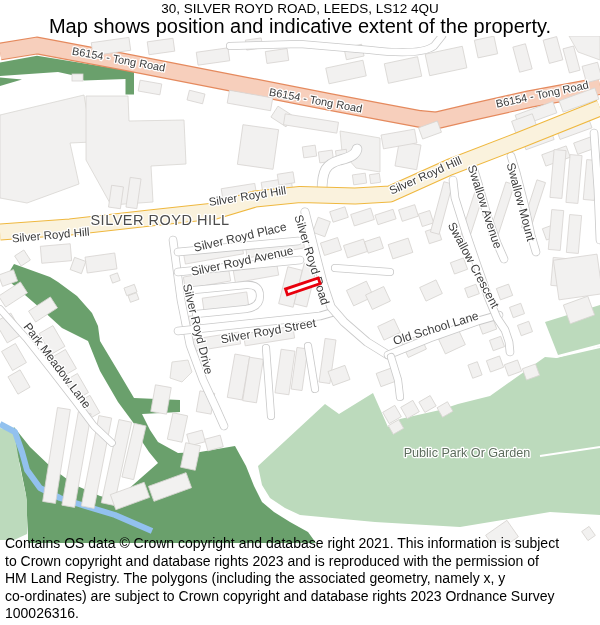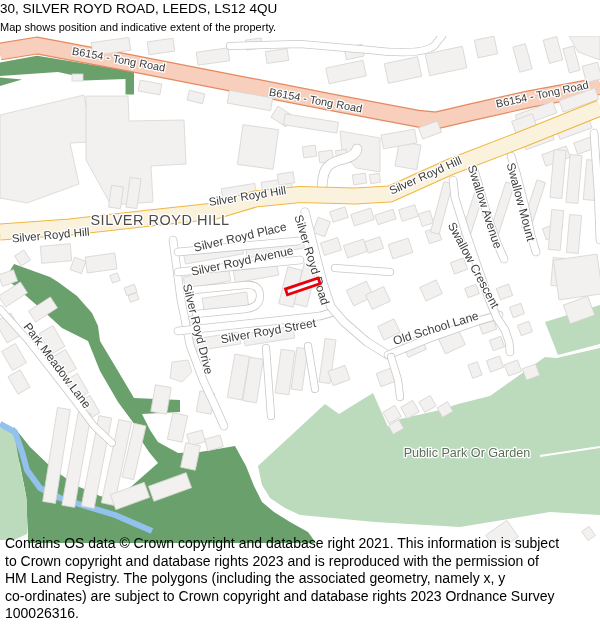--- a/index.html
+++ b/index.html
@@ -1,16 +1,16 @@
 <!DOCTYPE html>
 <html><head><meta charset="utf-8"><style>
 html,body{margin:0;padding:0;width:600px;height:625px;background:#fff;overflow:hidden;}
 body{font-family:"Liberation Sans",sans-serif;position:relative;}
-#hdr{position:absolute;top:0px;left:0;width:600px;text-align:left;font-size:13.5px;color:#000;line-height:17.5px;z-index:5;}
-#hdr .l2{font-size:11px;}
+#hdr{position:absolute;top:0px;left:0;width:600px;text-align:center;font-size:13.5px;color:#000;line-height:17.5px;z-index:5;}
+#hdr .l2{font-size:20px;}
 #ftr{position:absolute;top:535px;left:0px;width:600px;height:90px;font-size:14px;color:#000;line-height:17.6px;z-index:5;padding-left:5px;}
 #map{position:absolute;top:0;left:0;}
 </style></head><body>
 
 <div id="map"><svg width="600" height="625" viewBox="0 0 600 625" xmlns="http://www.w3.org/2000/svg" font-family="Liberation Sans, sans-serif">
 <clipPath id="mapclip">
         <rect x="0" y="36" width="600" height="507"></rect>
       </clipPath>
 <rect width="600" height="625" fill="#ffffff"></rect>
 <g clip-path="url(#mapclip)">

